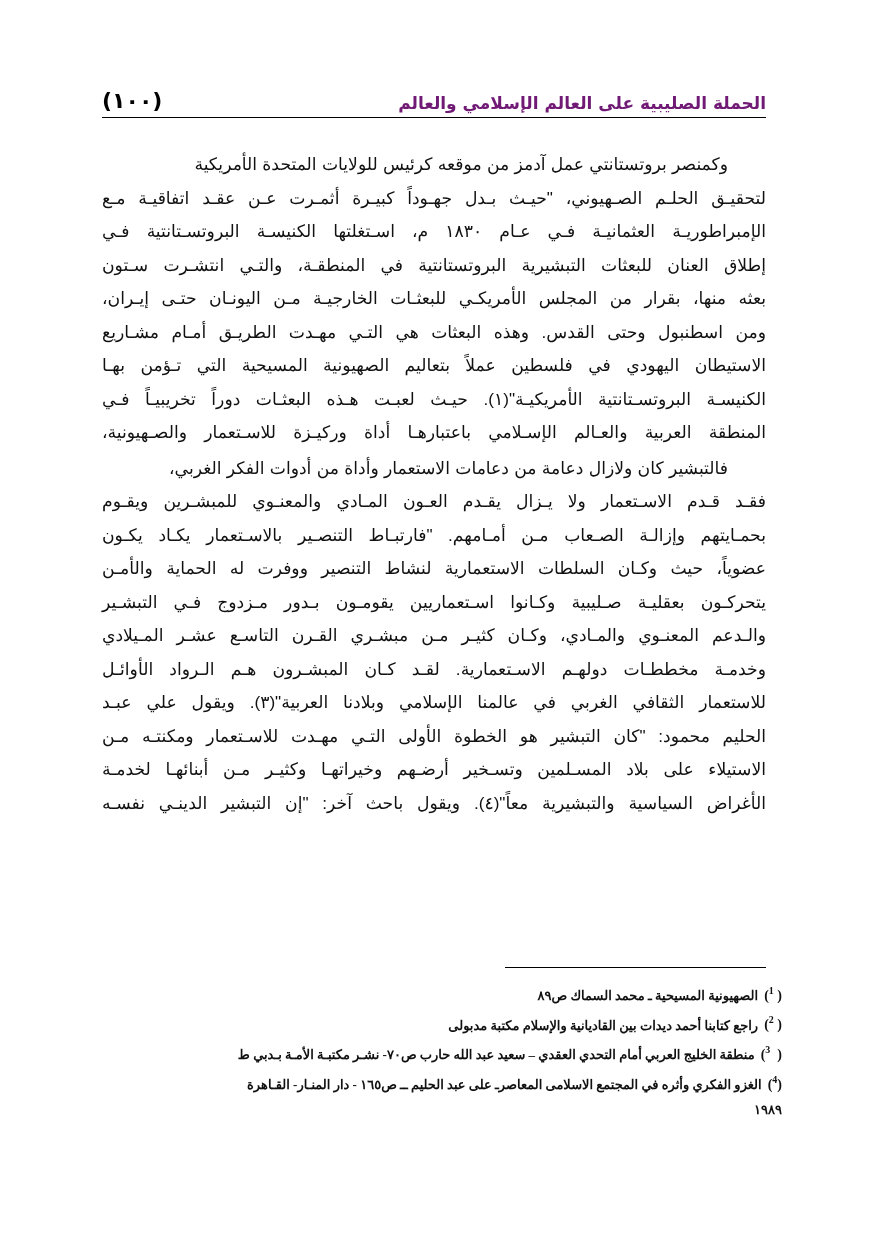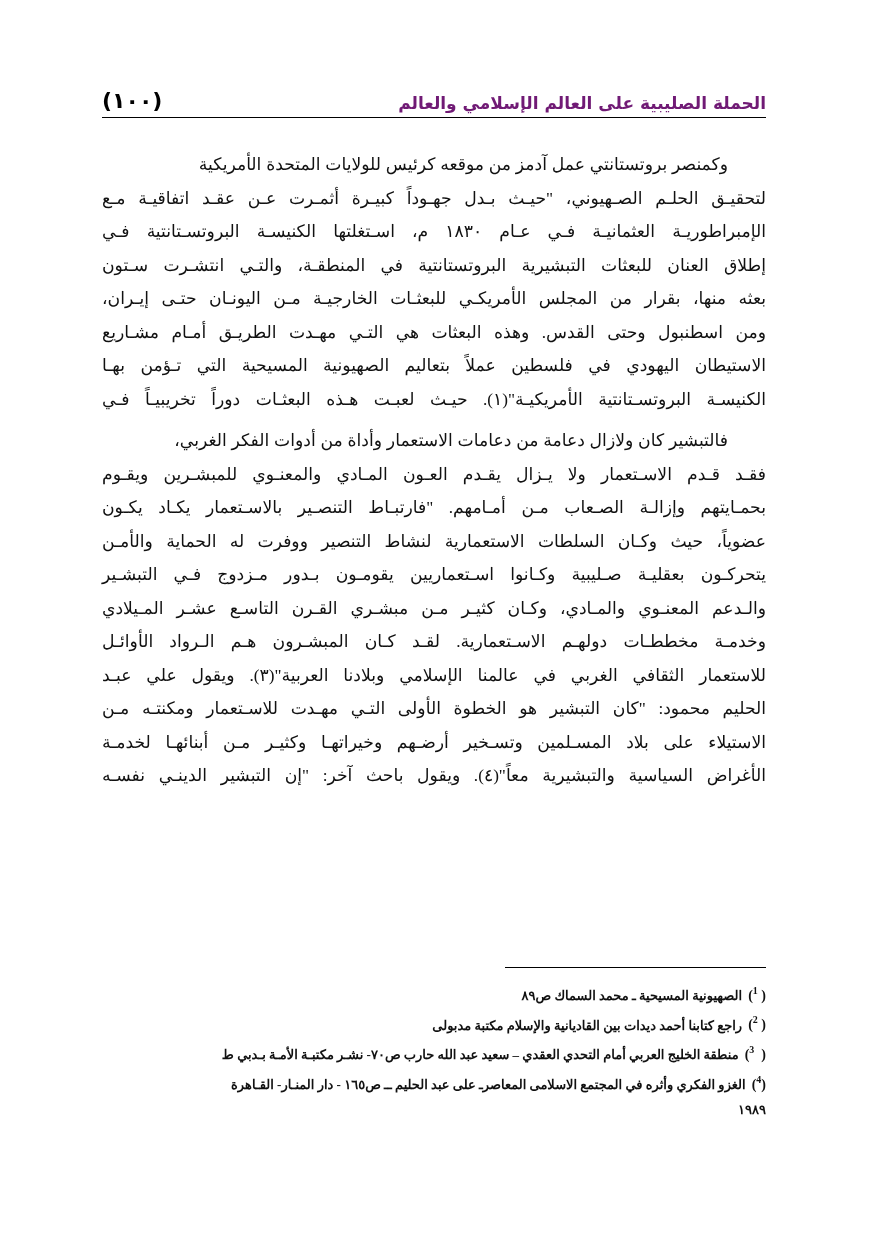--- a/index.html
+++ b/index.html
@@ -56,51 +56,51 @@
       position: absolute;
       left: 102px;
       top: 148px;
       width: 664px;
       direction: rtl;
       text-align: justify;
       text-align-last: right;
     }
     .para {
       margin: 0;
-      font-family: Liberation Serif, serif;
+      font-family: Liberation Sans, sans-serif;
       font-size: 17.2px;
       line-height: 33.5px;
       letter-spacing: -0.35px;
       word-spacing: 0.5px;
       color: #111;
     }
     .para .line {
       display: block;
       text-align: justify;
       text-align-last: justify;
       white-space: nowrap;
     }
     .para .line.last {
       text-align-last: right;
     }
     .para + .para {
-      margin-top: 8px;
+      margin-top: 2px;
     }
     
     .footnote-rule {
       position: absolute;
       left: 505px;
       top: 967px;
       width: 261px;
       height: 0;
       border-top: 1.5px solid #000;
     }
     .footnotes {
       position: absolute;
-      left: 102px;
+      left: 118px;
       top: 978px;
       width: 664px;
       direction: rtl;
     }
     .footnote {
       font-family: "Liberation Serif", serif;
       font-size: 13px;
       line-height: 25px;
       font-weight: bold;
       color: #111;
@@ -134,20 +134,21 @@
   <div class="body-text">
     <p class="para">
       <span class="line" style="padding-right:38px;text-align-last:right;">وكمنصر بروتستانتي عمل آدمز من موقعه كرئيس للولايات المتحدة الأمريكية</span>
       <span class="line">لتحقيـق الحلـم الصـهيوني، "حيـث بـدل جهـوداً كبيـرة أثمـرت عـن عقـد اتفاقيـة مـع</span>
       <span class="line">الإمبراطوريـة العثمانيـة فـي عـام ١٨٣٠ م، اسـتغلتها الكنيسـة البروتسـتانتية فـي</span>
       <span class="line">إطلاق العنان للبعثات التبشيرية البروتستانتية في المنطقـة، والتـي انتشـرت سـتون</span>
       <span class="line">بعثه منها، بقرار من المجلس الأمريكـي للبعثـات الخارجيـة مـن اليونـان حتـى إيـران،</span>
       <span class="line">ومن اسطنبول وحتى القدس. وهذه البعثات هي التـي مهـدت الطريـق أمـام مشـاريع</span>
       <span class="line">الاستيطان اليهودي في فلسطين عملاً بتعاليم الصهيونية المسيحية التي تـؤمن بهـا</span>
       <span class="line">الكنيسـة البروتسـتانتية الأمريكيـة"(١). حيـث لعبـت هـذه البعثـات دوراً تخريبيـاً فـي</span>
+      <span class="line">المنطقة العربية والعـالم الإسـلامي باعتبارهـا أداة وركيـزة للاسـتعمار والصـهيونية،</span>
     </p>
     <p class="para">
       <span class="line" style="padding-right:38px;text-align-last:right;">فالتبشير كان ولازال دعامة من دعامات الاستعمار وأداة من أدوات الفكر الغربي،</span>
       <span class="line">فقـد قـدم الاسـتعمار ولا يـزال يقـدم العـون المـادي والمعنـوي للمبشـرين ويقـوم</span>
       <span class="line">بحمـايتهم وإزالـة الصـعاب مـن أمـامهم. "فارتبـاط التنصـير بالاسـتعمار يكـاد يكـون</span>
       <span class="line">عضوياً، حيث وكـان السلطات الاستعمارية لنشاط التنصير ووفرت له الحماية والأمـن</span>
       <span class="line">يتحركـون بعقليـة صـليبية وكـانوا اسـتعماريين يقومـون بـدور مـزدوج فـي التبشـير</span>
       <span class="line">والـدعم المعنـوي والمـادي، وكـان كثيـر مـن مبشـري القـرن التاسـع عشـر المـيلادي</span>
       <span class="line">وخدمـة مخططـات دولهـم الاسـتعمارية. لقـد كـان المبشـرون هـم الـرواد الأوائـل</span>
       <span class="line">للاستعمار الثقافي الغربي في عالمنا الإسلامي وبلادنا العربية"(٣). ويقول علي عبـد</span>

